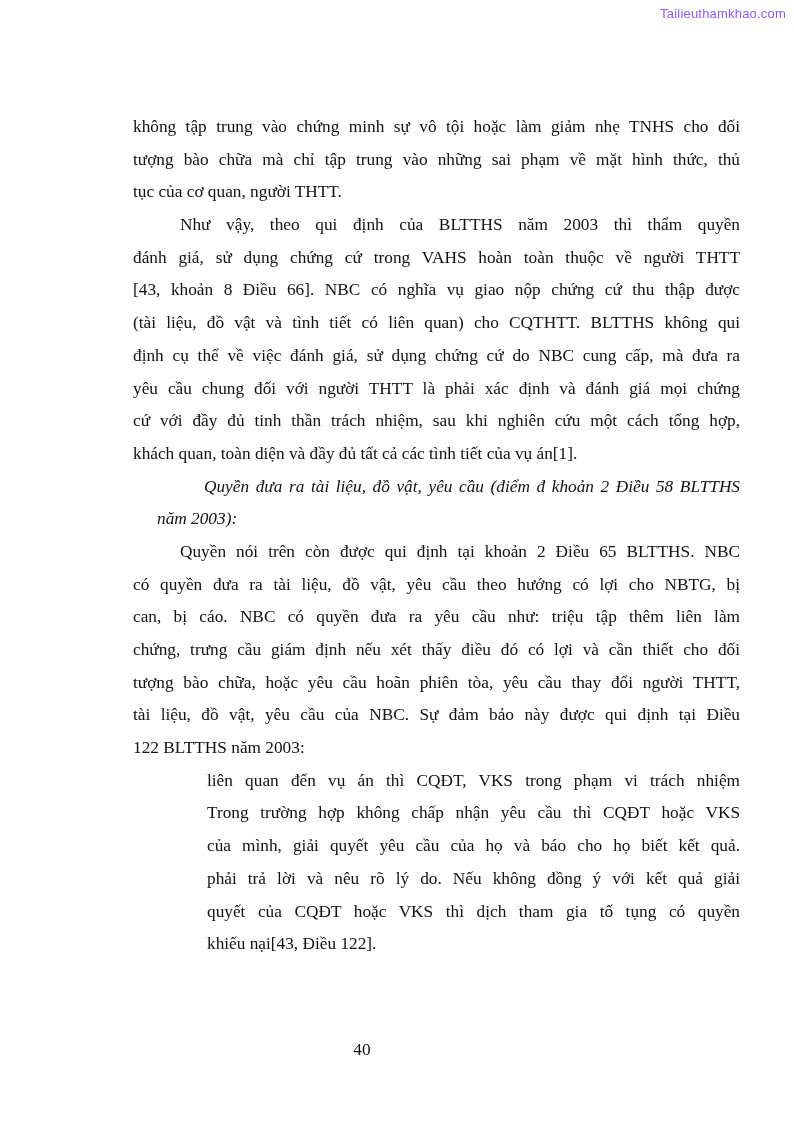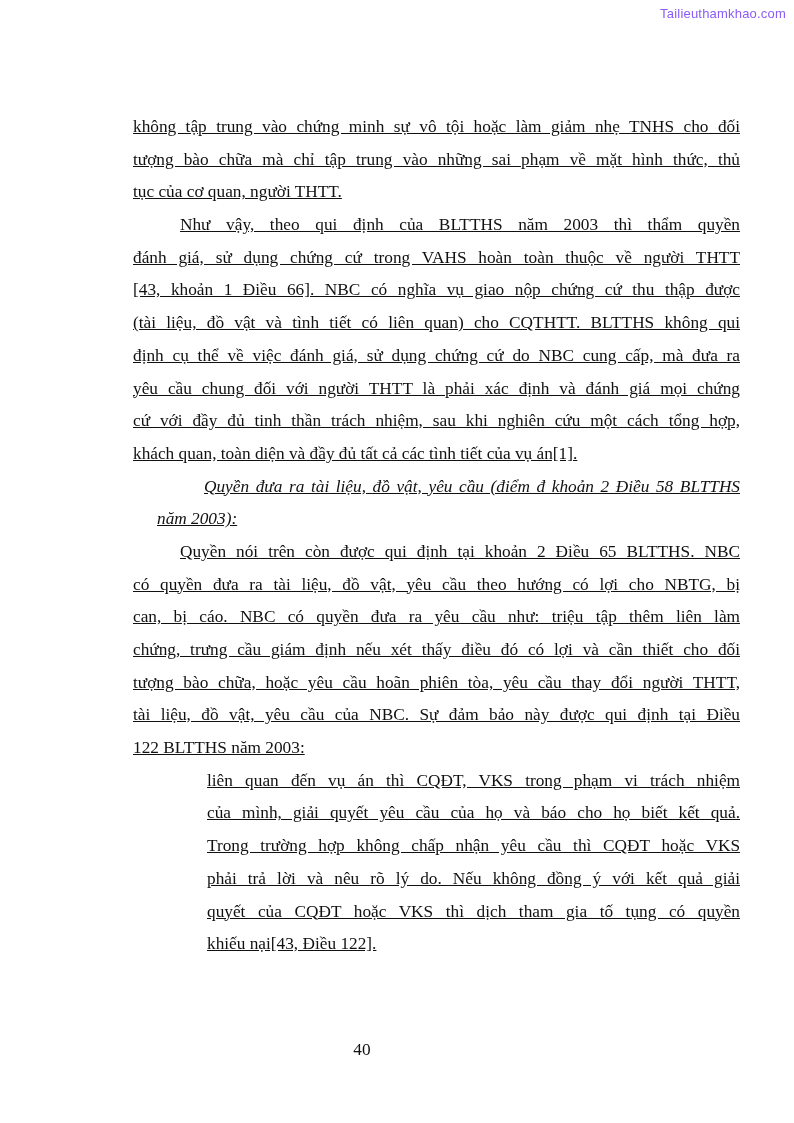--- a/index.html
+++ b/index.html
@@ -9,21 +9,21 @@
       font-family: "Liberation Sans", sans-serif; font-size: 13px;
       color: #8b5cf6; letter-spacing: 0.2px;
     }
     .page {
       position: absolute; left: 133px; top: 111px; width: 607px;
       font-family: "Liberation Serif", serif; font-size: 17.3px;
       line-height: 32.7px; color: #111111;
     }
     .line {
       display: block; height: 32.7px; white-space: nowrap;
-      text-align: justify; text-align-last: justify; text-decoration: underline;
+      text-align: justify; text-align-last: justify;
     }
     .line.last { text-align-last: left; }
     .indent { padding-left: 47px; }
     .italic { font-style: italic; margin-left: 24px; }
     .quote { margin-left: 74px; }
     .quote .indent { padding-left: 48px; }
     .pagenum {
       position: absolute; top: 1040px; left: 0; width: 724px; text-align: center;
       font-family: "Liberation Serif", serif; font-size: 17.3px; color: #111111;
     }
@@ -37,21 +37,21 @@
 
   <div>
     <span class="line">không tập trung vào chứng minh sự vô tội hoặc làm giảm nhẹ TNHS cho đối</span>
     <span class="line">tượng bào chữa mà chỉ tập trung vào những sai phạm về mặt hình thức, thủ</span>
     <span class="line last">tục của cơ quan, người THTT.</span>
   </div>
 
   <div>
     <span class="line indent">Như vậy, theo qui định của BLTTHS năm 2003 thì thẩm quyền</span>
     <span class="line">đánh giá, sử dụng chứng cứ trong VAHS hoàn toàn thuộc về người THTT</span>
-    <span class="line">[43, khoản 1 Điều 66]. NBC có nghĩa vụ giao nộp chứng cứ thu thập được</span>
+    <span class="line">[43, khoản 8 Điều 66]. NBC có nghĩa vụ giao nộp chứng cứ thu thập được</span>
     <span class="line">(tài liệu, đồ vật và tình tiết có liên quan) cho CQTHTT. BLTTHS không qui</span>
     <span class="line">định cụ thể về việc đánh giá, sử dụng chứng cứ do NBC cung cấp, mà đưa ra</span>
     <span class="line">yêu cầu chung đối với người THTT là phải xác định và đánh giá mọi chứng</span>
     <span class="line">cứ với đầy đủ tinh thần trách nhiệm, sau khi nghiên cứu một cách tổng hợp,</span>
     <span class="line last">khách quan, toàn diện và đầy đủ tất cả các tình tiết của vụ án[1].</span>
   </div>
 
   <div>
     <span class="line indent italic">Quyền đưa ra tài liệu, đồ vật, yêu cầu (điểm đ khoản 2 Điều 58 BLTTHS</span>
     <span class="line last italic">năm 2003):</span>
@@ -62,21 +62,21 @@
     <span class="line">có quyền đưa ra tài liệu, đồ vật, yêu cầu theo hướng có lợi cho NBTG, bị</span>
     <span class="line">can, bị cáo. NBC có quyền đưa ra yêu cầu như: triệu tập thêm liên làm</span>
     <span class="line">chứng, trưng cầu giám định nếu xét thấy điều đó có lợi và cần thiết cho đối</span>
     <span class="line">tượng bào chữa, hoặc yêu cầu hoãn phiên tòa, yêu cầu thay đổi người THTT,</span>
     <span class="line">tài liệu, đồ vật, yêu cầu của NBC. Sự đảm bảo này được qui định tại Điều</span>
     <span class="line last">122 BLTTHS năm 2003:</span>
   </div>
 
   <div class="quote">
     <span class="line">liên quan đến vụ án thì CQĐT, VKS trong phạm vi trách nhiệm</span>
+    <span class="line">Trong trường hợp không chấp nhận yêu cầu thì CQĐT hoặc VKS</span>
     <span class="line">của mình, giải quyết yêu cầu của họ và báo cho họ biết kết quả.</span>
-    <span class="line">Trong trường hợp không chấp nhận yêu cầu thì CQĐT hoặc VKS</span>
     <span class="line">phải trả lời và nêu rõ lý do. Nếu không đồng ý với kết quả giải</span>
     <span class="line">quyết của CQĐT hoặc VKS thì dịch tham gia tố tụng có quyền</span>
     <span class="line last">khiếu nại[43, Điều 122].</span>
   </div>
 </div>
 
 <div class="pagenum">40</div>
 
 </body></html>

